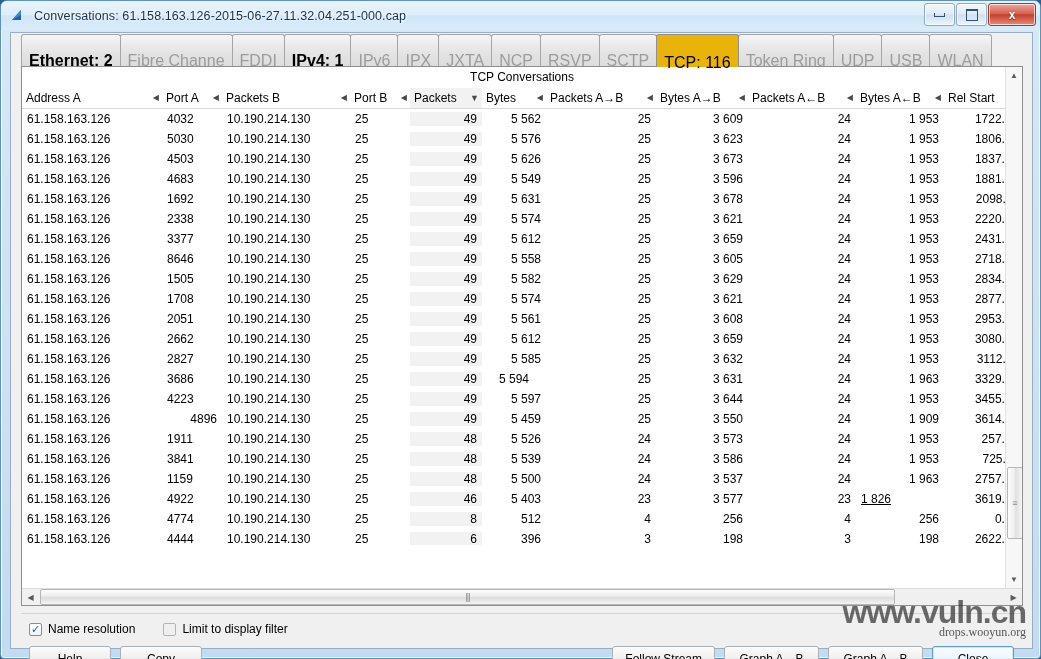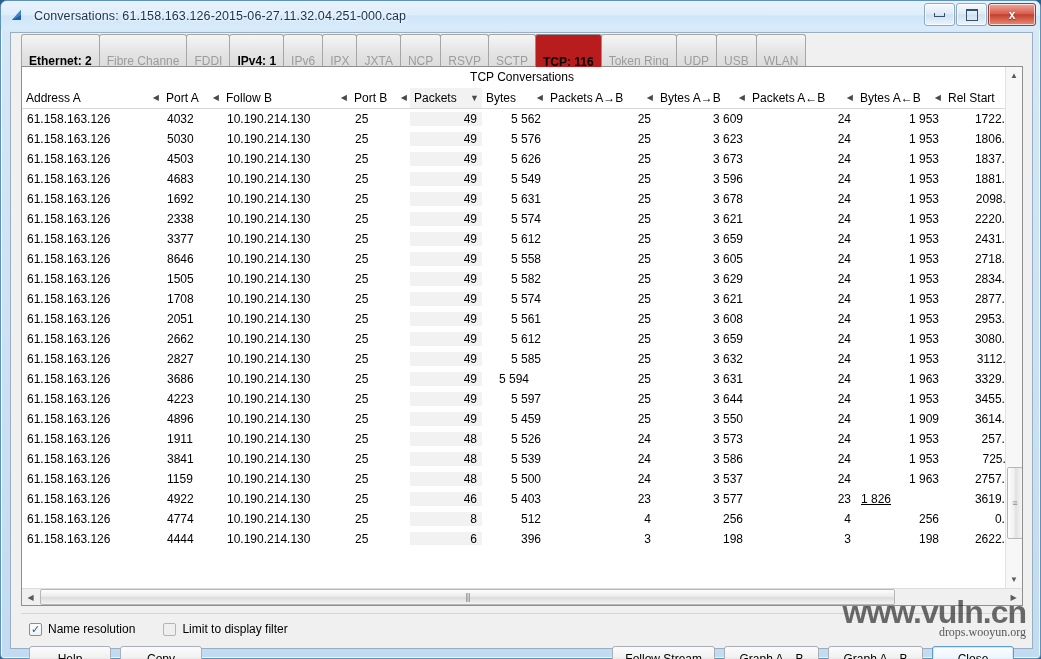--- a/index.html
+++ b/index.html
@@ -59,28 +59,28 @@
   .tabstrip{
     position:absolute;left:10px;top:10px;right:10px;height:24px;
     display:flex;align-items:flex-end;
   }
   .tab{
     height:21px;line-height:20px;padding:16px 7px;margin-right:-1px;
     box-sizing:border-box;
     border:1px solid #a6a6a6;border-bottom:none;
     border-radius:3px 3px 0 0;
     background:linear-gradient(180deg,#f5f5f5 0%,#e4e4e4 55%,#dcdcdc 100%);
-    font-size:12px;color:#9c9c9c;white-space:nowrap;
+    font-size:16px;color:#9c9c9c;white-space:nowrap;
     position:relative;top:0;text-align:right;
   }
   .tab.enabled{color:#000;font-weight:bold;}
   .tab.active{
     height:25px;line-height:23px;
-    background:#b91c1c;border-color:#8f8f8f;border-bottom:none;
-    color:#000;font-weight:bold;z-index:5;
+    background:#eab308;border-color:#8f8f8f;border-bottom:none;
+    color:#000;font-weight:normal;z-index:5;
   }
   
   .tablepanel{
     position:absolute;left:10px;top:33px;width:1002px;height:540px;
     background:#fff;border:1px solid #8f8f8f;box-sizing:border-box;
     overflow:hidden;
   }
   .tcaption{
     text-align:center;font-size:12px;color:#000;padding:3px 0 4px 0;
     background:#fff;
@@ -248,21 +248,21 @@
       <div class="theadrow" id="theadrow">
           <div class="th" style="width: 140px; flex: 0 0 140px;">
             <span class="lbl">Address A</span>
             <span class="sortmark">◀</span>
           </div>
           <div class="th" style="width: 60px; flex: 0 0 60px;">
             <span class="lbl">Port A</span>
             <span class="sortmark">◀</span>
           </div>
           <div class="th" style="width: 128px; flex: 0 0 128px;">
-            <span class="lbl">Follow B</span>
+            <span class="lbl">Packets B</span>
             <span class="sortmark">◀</span>
           </div>
           <div class="th" style="width: 60px; flex: 0 0 60px;">
             <span class="lbl">Port B</span>
             <span class="sortmark">◀</span>
           </div>
           <div class="th sortcol" style="width: 72px; flex: 0 0 72px;">
             <span class="lbl">Packets</span>
             <span class="sortmark desc">▼</span>
           </div>
@@ -481,21 +481,21 @@
             <div class="cell num sortcol" style="width: 72px; flex: 0 0 72px; text-align: right;">49</div>
             <div class="cell num" style="width: 64px; flex: 0 0 64px; text-align: right;">5 597</div>
             <div class="cell num" style="width: 110px; flex: 0 0 110px; text-align: right;">25</div>
             <div class="cell num" style="width: 92px; flex: 0 0 92px; text-align: right;">3 644</div>
             <div class="cell num" style="width: 108px; flex: 0 0 108px; text-align: right;">24</div>
             <div class="cell num" style="width: 88px; flex: 0 0 88px; text-align: right;">1 953</div>
             <div class="cell num" style="width: 126px; flex: 0 0 126px; text-align: right;">3455.847166000</div>
           </div>
           <div class="row">
             <div class="cell" style="width: 140px; flex: 0 0 140px; text-align: left;">61.158.163.126</div>
-            <div class="cell" style="width: 60px; flex: 0 0 60px; text-align: left;">4896</div>
+            <div class="cell" style="width: 60px; flex: 0 0 60px; text-align: right;">4896</div>
             <div class="cell" style="width: 128px; flex: 0 0 128px; text-align: left;">10.190.214.130</div>
             <div class="cell" style="width: 60px; flex: 0 0 60px; text-align: left;">25</div>
             <div class="cell num sortcol" style="width: 72px; flex: 0 0 72px; text-align: right;">49</div>
             <div class="cell num" style="width: 64px; flex: 0 0 64px; text-align: right;">5 459</div>
             <div class="cell num" style="width: 110px; flex: 0 0 110px; text-align: right;">25</div>
             <div class="cell num" style="width: 92px; flex: 0 0 92px; text-align: right;">3 550</div>
             <div class="cell num" style="width: 108px; flex: 0 0 108px; text-align: right;">24</div>
             <div class="cell num" style="width: 88px; flex: 0 0 88px; text-align: right;">1 909</div>
             <div class="cell num" style="width: 126px; flex: 0 0 126px; text-align: right;">3614.982779000</div>
           </div>

